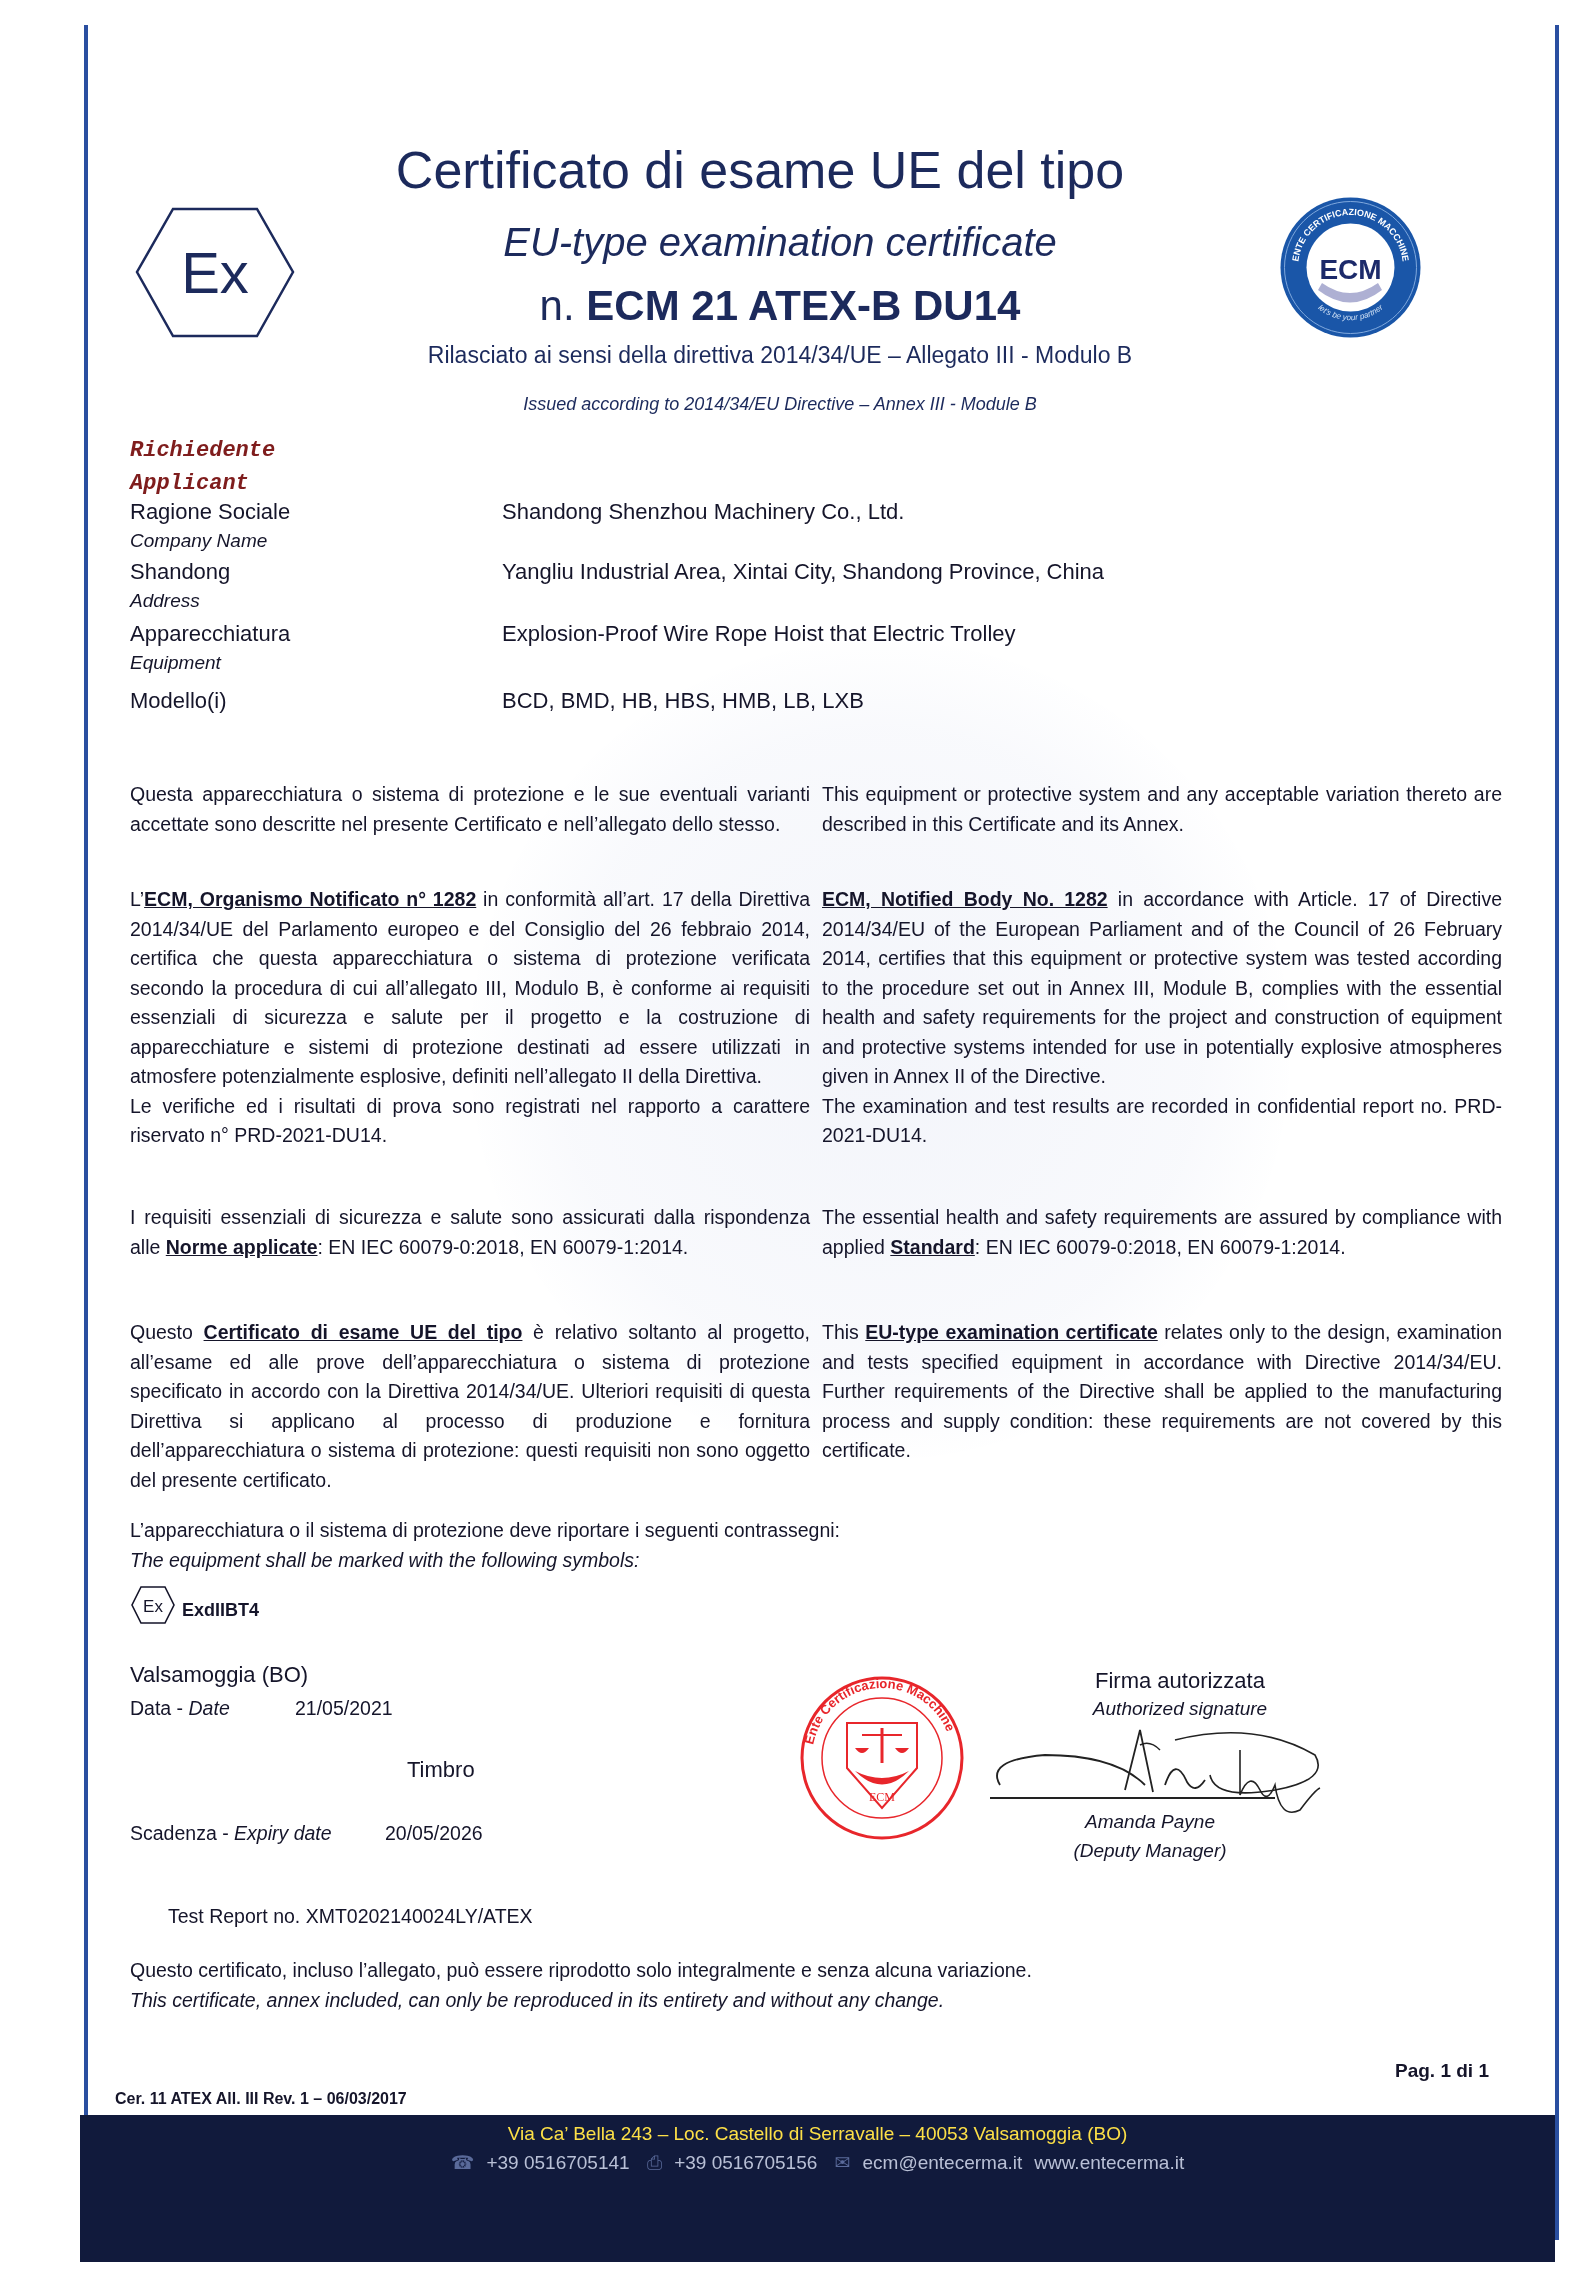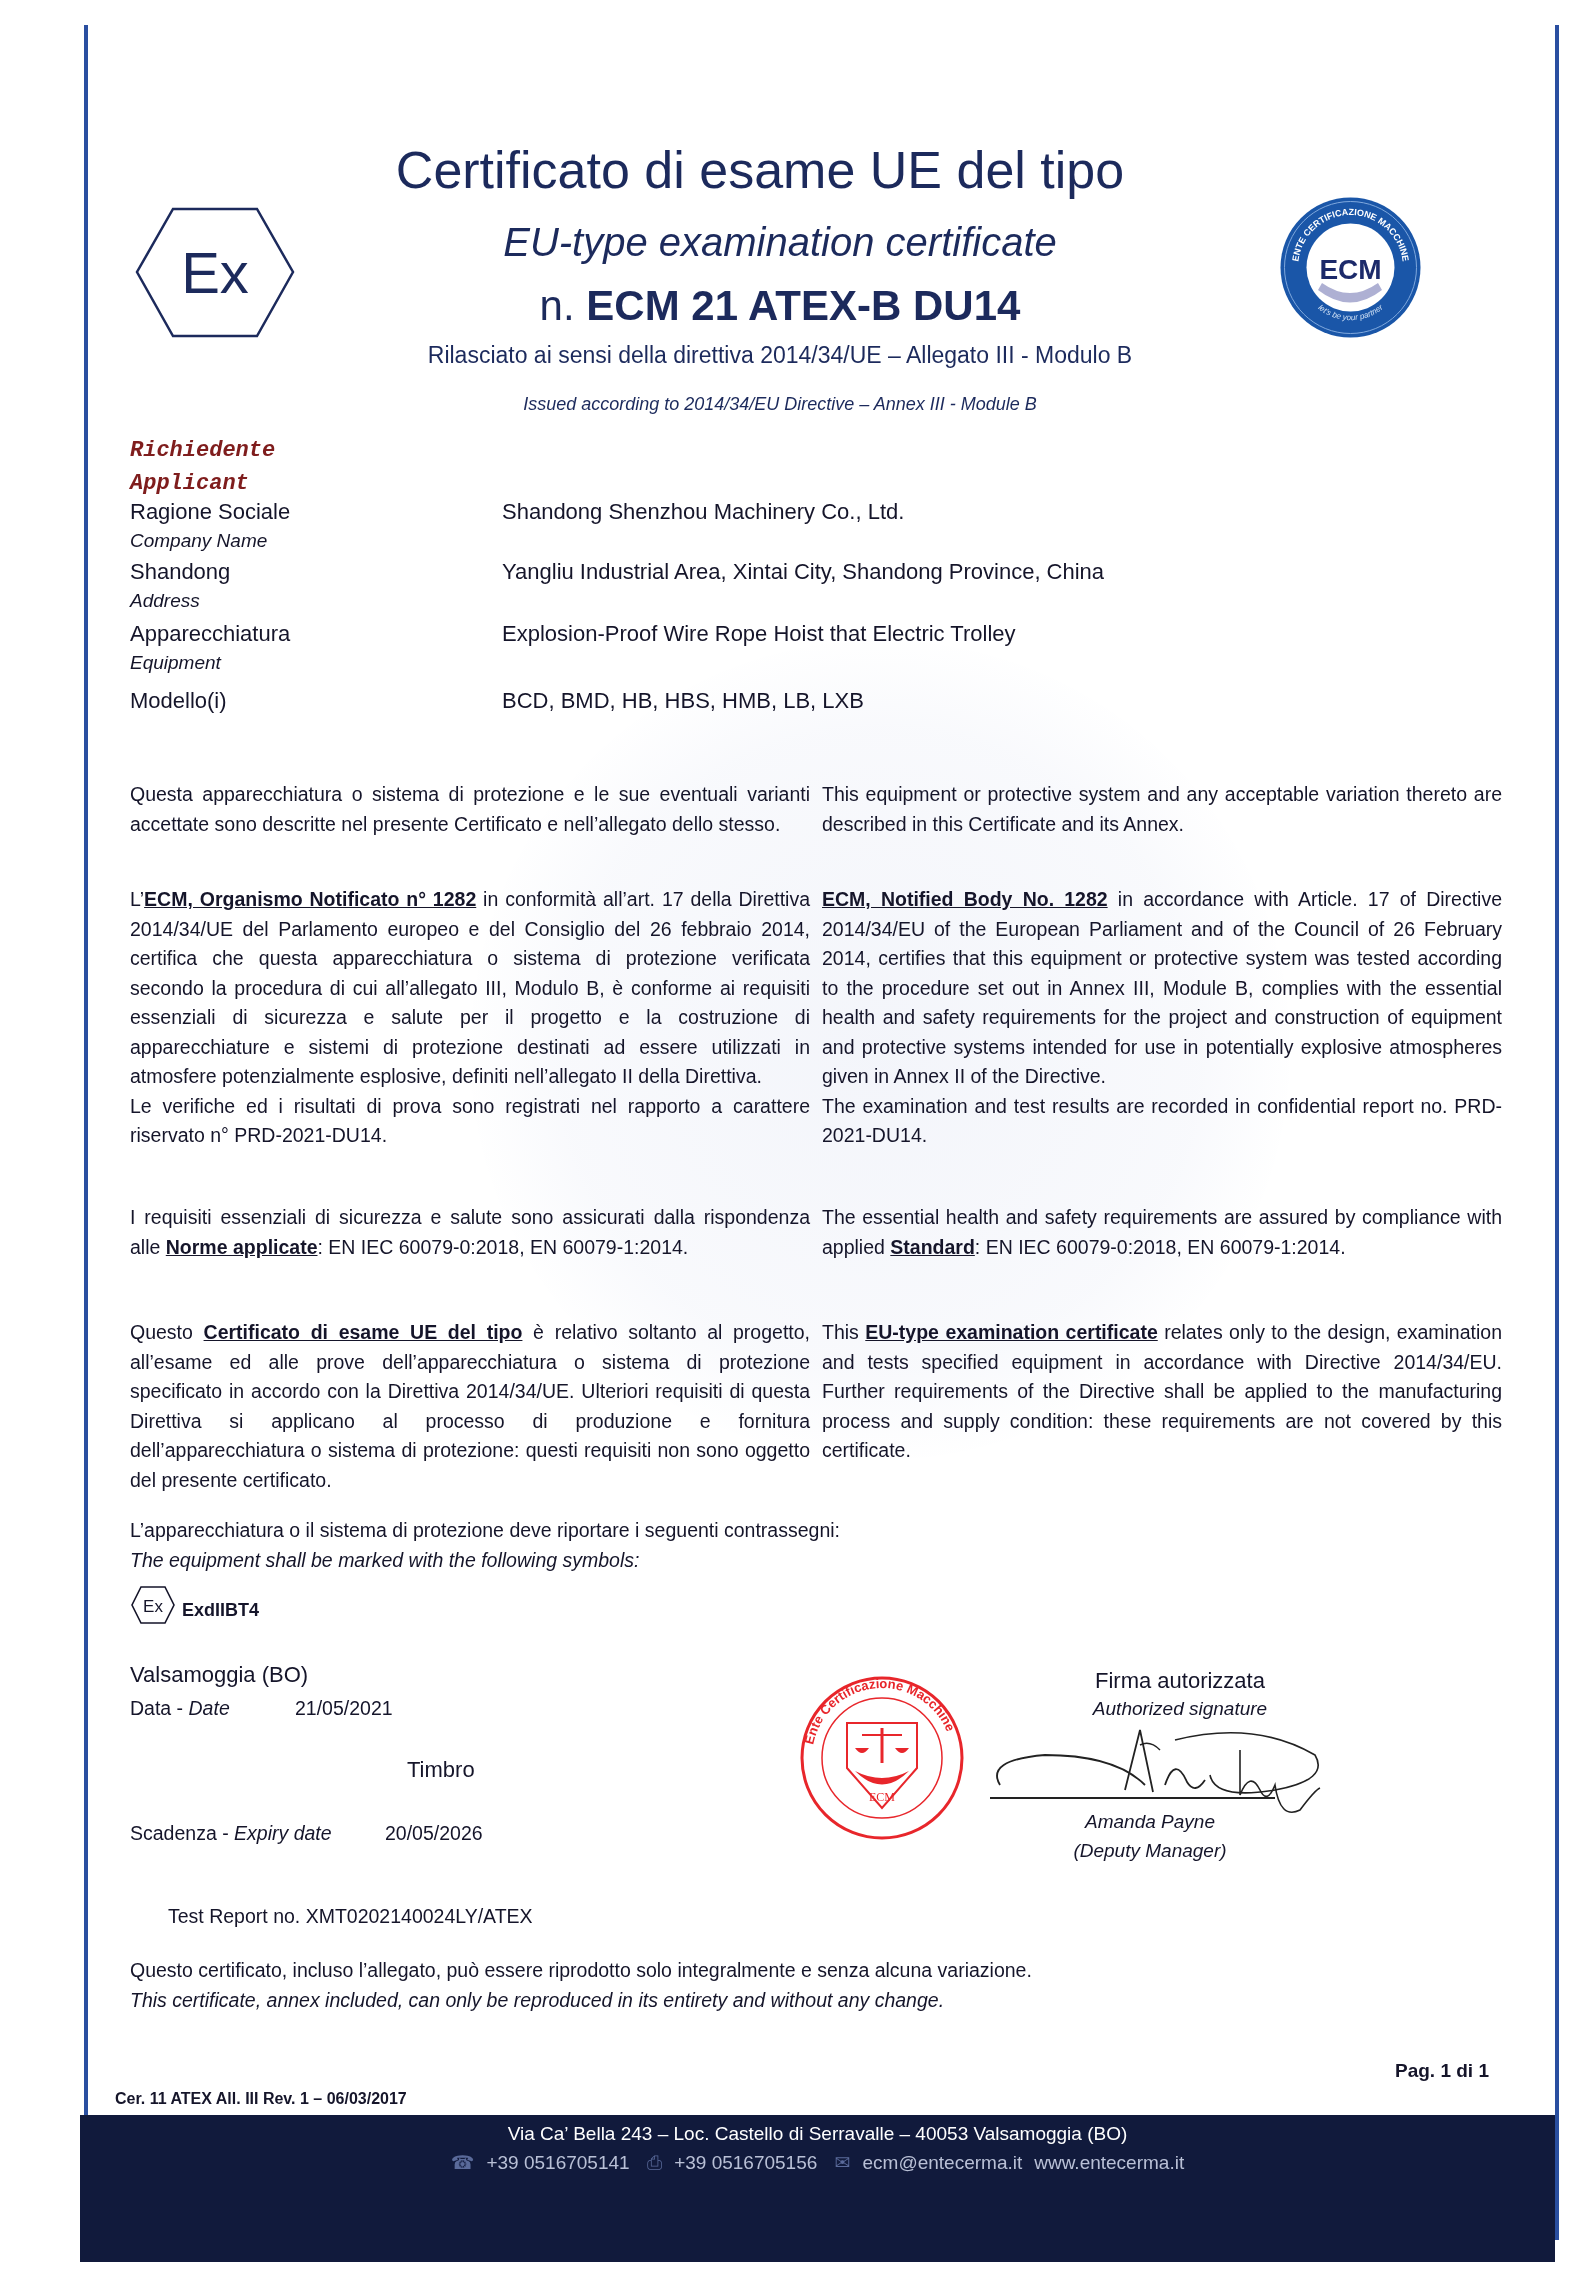--- a/index.html
+++ b/index.html
@@ -60,21 +60,21 @@
 
   .test-report { position: absolute; left: 130px; top: 1905px; font-size: 19.5px; margin-left: 38px; }
   .repro { position: absolute; left: 130px; top: 1955px; font-size: 19.5px; line-height: 30px; }
   .repro .en { font-style: italic; }
 
   .page-no { position: absolute; left: 1395px; top: 2060px; font-size: 19px; font-weight: bold; }
   .form-ref { position: absolute; left: 115px; top: 2090px; font-size: 16px; font-weight: bold; }
 
   .footer { position: absolute; left: 80px; top: 2115px; width: 1475px; height: 147px; background: #111a3c; color: #dfe4f2; text-align: center; }
   .footer .org { font-size: 38px; margin-top: 14px; letter-spacing: 0.5px; }
-  .footer .addr { font-size: 19px; margin-top: 8px; color: #ffffff; }
+  .footer .addr { font-size: 19px; margin-top: 8px; color: #fde047; }
   .footer .contacts { font-size: 19px; margin-top: 6px; color: #b9c0d6; }
   .footer .contacts span { margin: 0 6px; }
   .footer .ico { color: #5a6a9a; }
 </style>
 </head>
 <body>
 
 <div class="rule left"></div>
 <div class="rule right"></div>
 <div class="watermark"></div>

